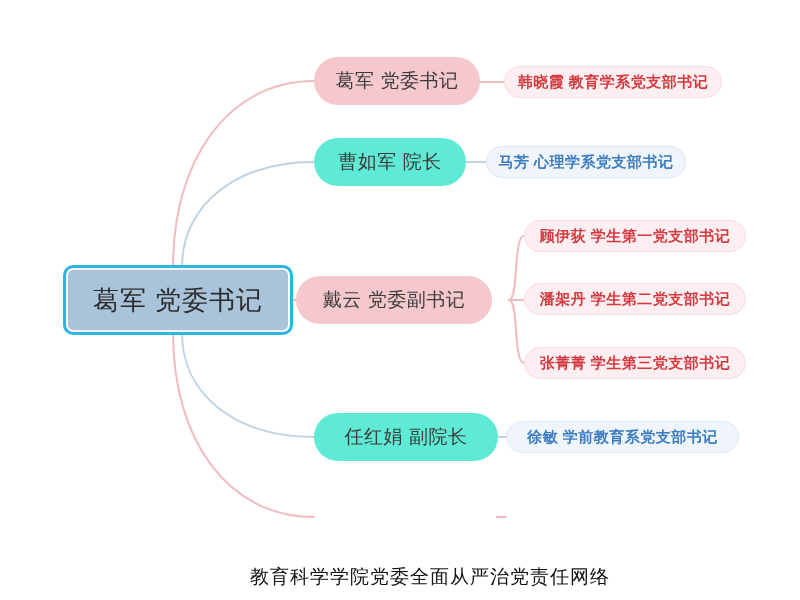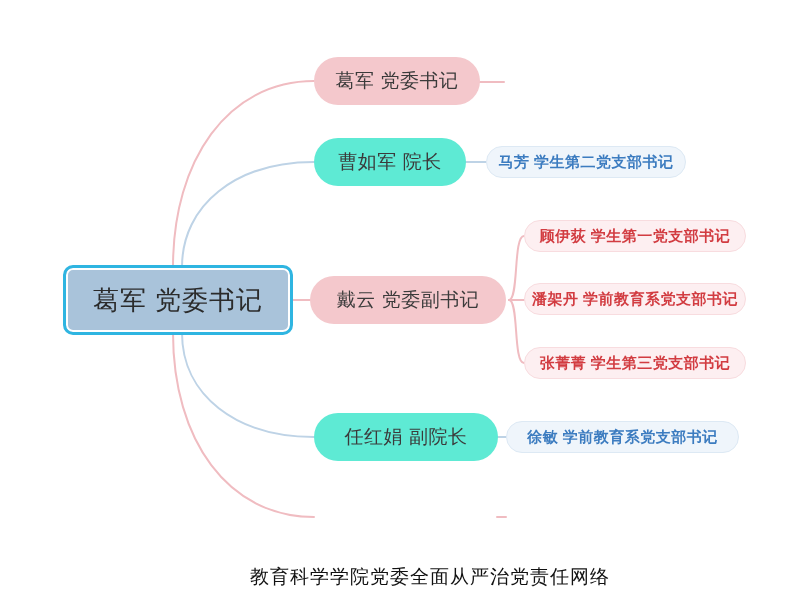--- a/index.html
+++ b/index.html
@@ -23,21 +23,21 @@
     font-size: 26px; font-weight: 500; color: #2b2b2b; letter-spacing: 1px;
   }
 
   .branch { height: 48px; border-radius: 24px; font-size: 19px; font-weight: 500;
             color: #3b3b3b; letter-spacing: 0.5px; }
   .branch.pink { background: #f4c8cc; }
   .branch.blue { background: #5eead4; }
 
   .b1 { left: 314px; top: 57px;  width: 166px; }
   .b2 { left: 314px; top: 138px; width: 152px; }
-  .b3 { left: 310px; top: 276px; width: 196px; }
+  .b3 { left: 296px; top: 276px; width: 196px; }
   .b4 { left: 314px; top: 413px; width: 184px; }
   .b5 { left: 314px; top: 493px; width: 184px; }
 
   .leaf { height: 32px; border-radius: 16px; font-size: 15px; font-weight: 700;
           letter-spacing: 0.5px; }
   .leaf.pink { background: #fdeff1; border: 1px solid #f8dcdf; color: #d23c41; }
   .leaf.blue { background: #eff5fb; border: 1px solid #dde9f4; color: #3c7cc0; }
 
   .l1  { left: 504px; top: 66px;  width: 218px; }
   .l2  { left: 486px; top: 146px; width: 200px; }
@@ -67,27 +67,28 @@
     <path class="pk" d="M 509,300 C 519,300 513,236 524,236"></path>
     <path class="pk" d="M 509,300 L 524,300"></path>
     <path class="pk" d="M 509,300 C 519,300 513,363 524,363"></path>
     <path class="bl" d="M 497,437 L 506,437"></path>
     <path class="pk" d="M 497,517 L 506,517"></path>
   </svg>
 
   <div class="node root-node">葛军 党委书记</div>
 
   <div class="node branch pink b1">葛军 党委书记</div>
+  <div class="node leaf pink l1">韩晓霞 教育学系党支部书记</div>
 
   <div class="node branch blue b2">曹如军 院长</div>
-  <div class="node leaf blue l2">马芳 学生第二党支部书记</div>
+  <div class="node leaf blue l2">马芳 心理学系党支部书记</div>
 
   <div class="node branch pink b3">戴云 党委副书记</div>
   <div class="node leaf pink l3a">顾伊荻 学生第一党支部书记</div>
-  <div class="node leaf pink l3b">潘架丹 学前教育系党支部书记</div>
+  <div class="node leaf pink l3b">潘架丹 学生第二党支部书记</div>
   <div class="node leaf pink l3c">张菁菁 学生第三党支部书记</div>
 
   <div class="node branch blue b4">任红娟 副院长</div>
   <div class="node leaf blue l4">徐敏 学前教育系党支部书记</div>
 
 
   <div class="caption">教育科学学院党委全面从严治党责任网络</div>
 
 </div>
 

